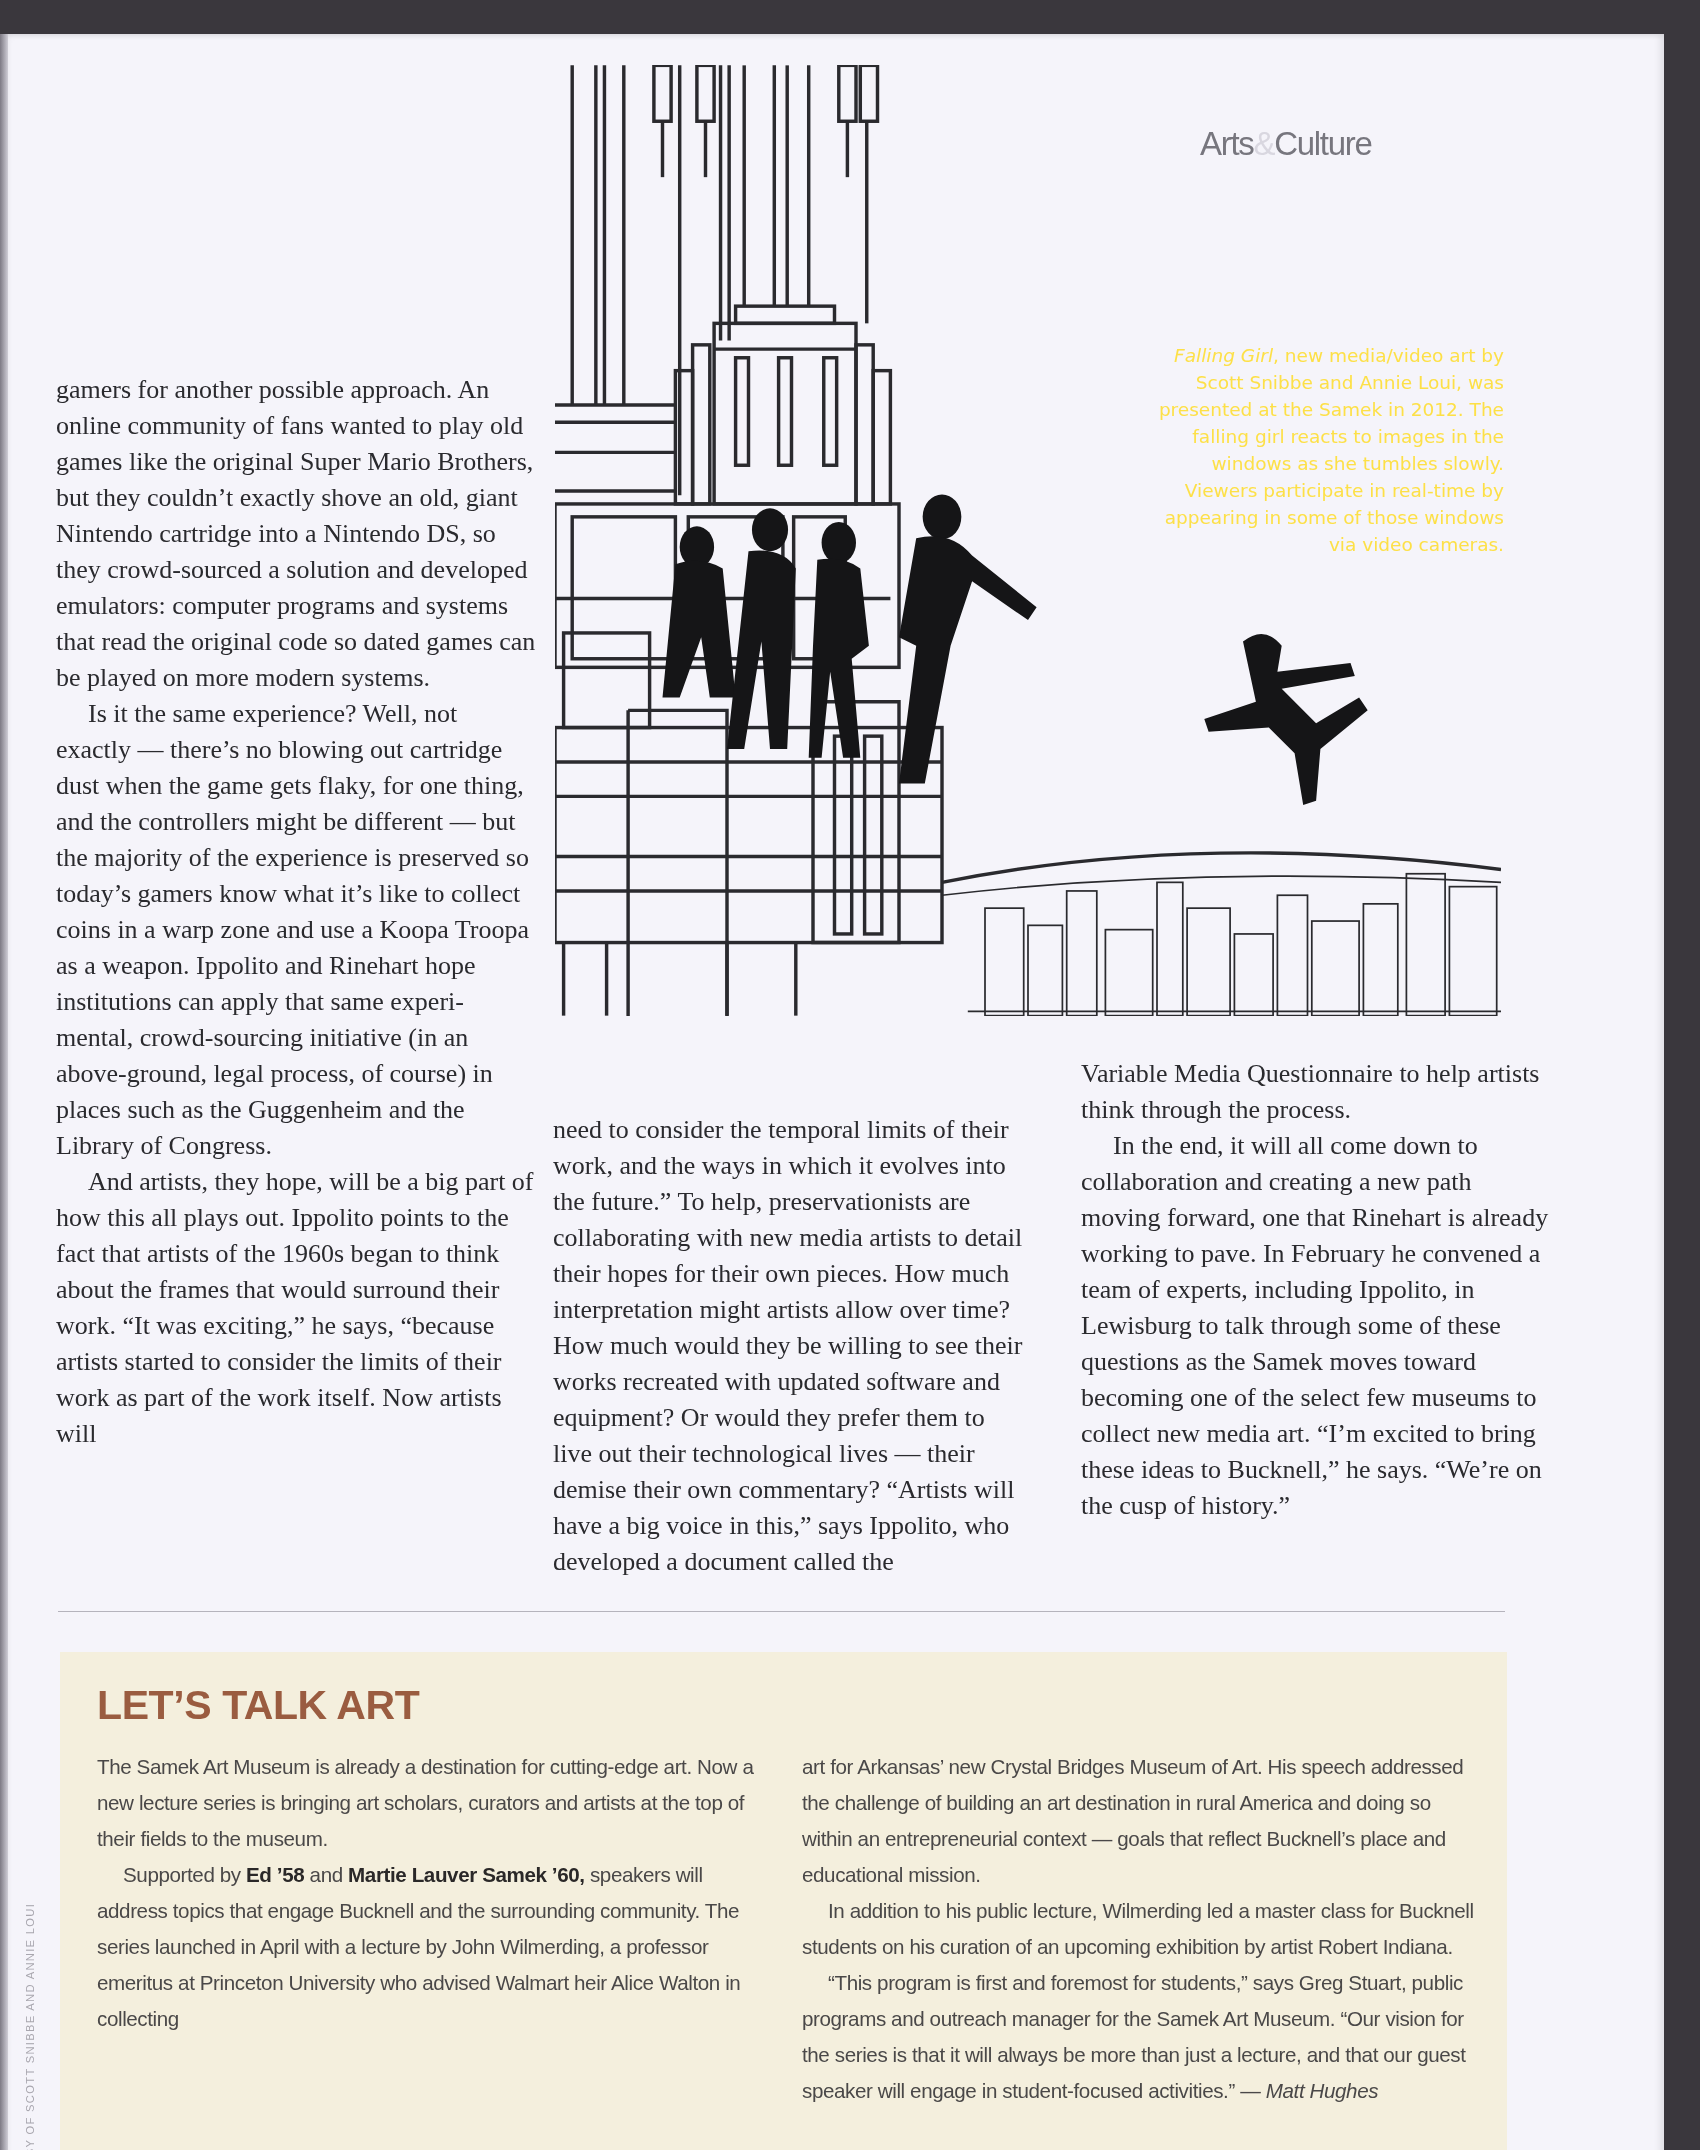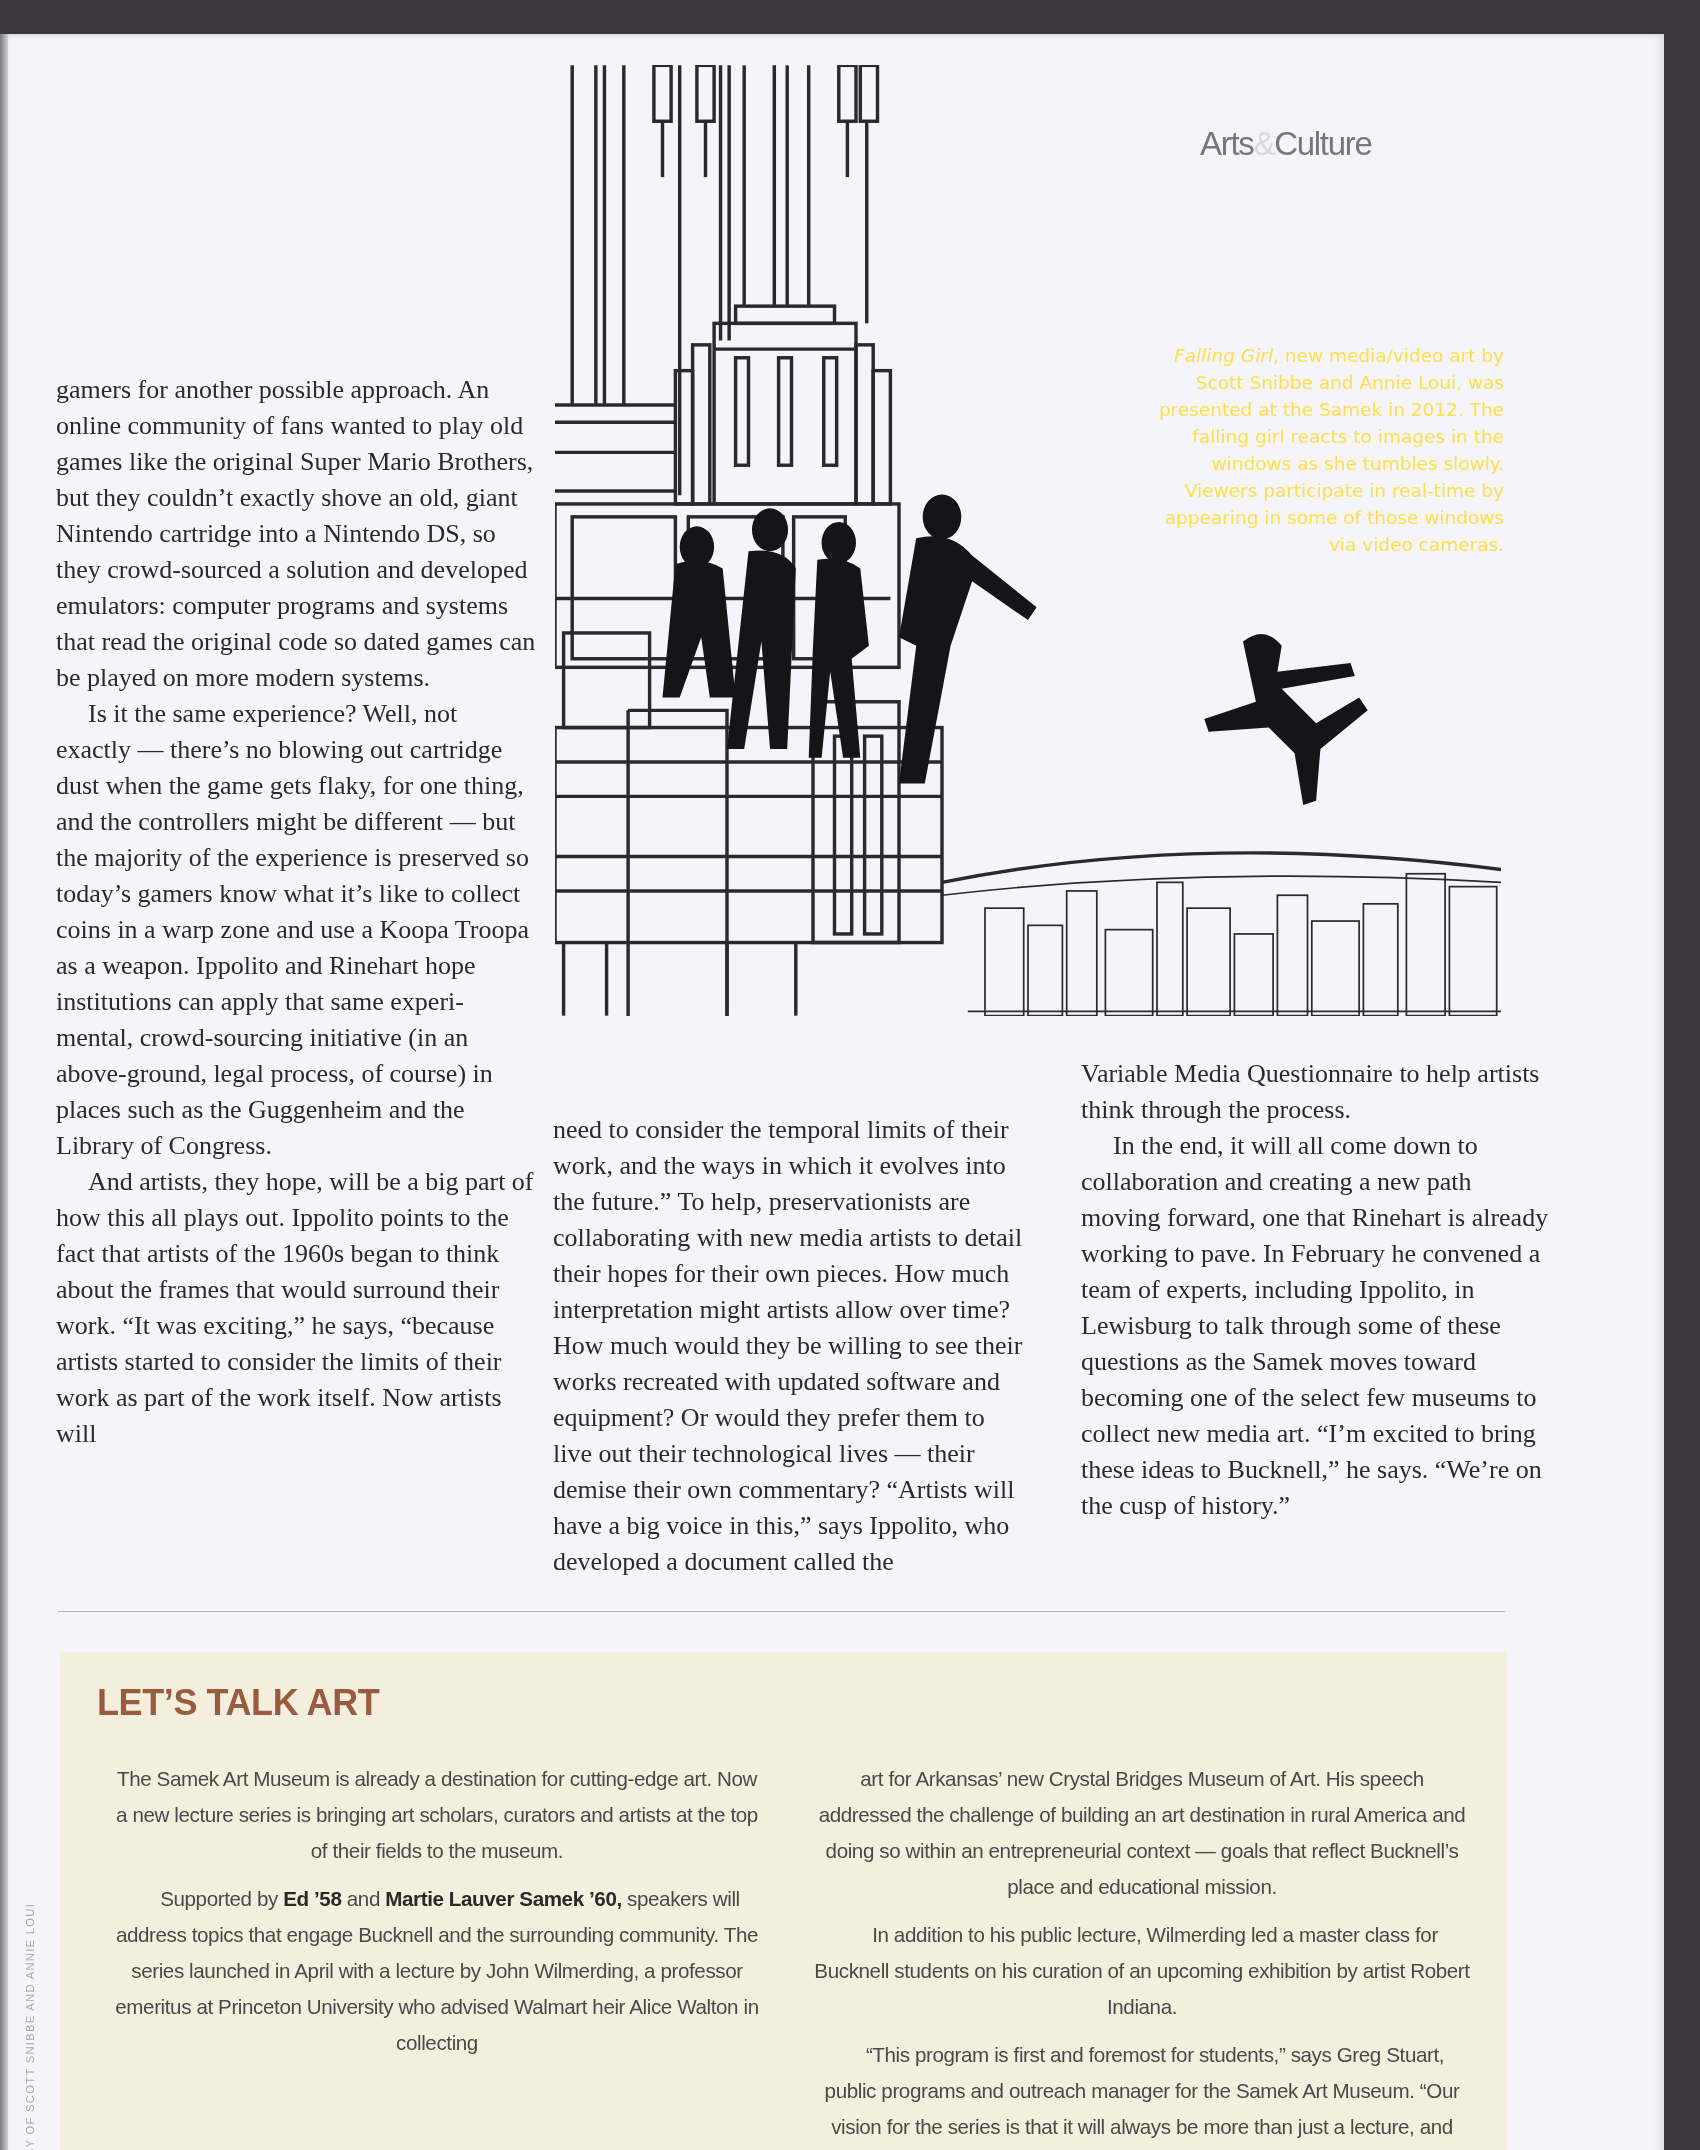--- a/index.html
+++ b/index.html
@@ -46,28 +46,28 @@
 
   .rule { position: absolute; left: 58px; top: 1611px; width: 1447px; height: 1.3px; background: #b5b3bc; }
 
   .sidebar {
     position: absolute; left: 60px; top: 1652px; width: 1447px; height: 553px;
     background: #f4efdd;
   }
   .sidebar h2 {
     position: absolute; left: 37px; top: 30px; margin: 0;
     font-family: "Liberation Sans", sans-serif; font-weight: bold;
-    font-size: 36px; color: #9a5c40; letter-spacing: -0.4px;
+    font-size: 41px; color: #9a5c40; letter-spacing: -0.4px;
   }
   .scol {
     position: absolute; top: 97px; width: 680px;
     font-family: "Liberation Sans", sans-serif; font-size: 20.6px; line-height: 36px;
     color: #4a4848; letter-spacing: -0.4px;
   }
-  .scol p { margin: 12px; text-align: center; }
+  .scol p { margin: 0; }
   .scol p.indent { text-indent: 26px; }
   .scol b { color: #2a2828; }
   .scol em { font-style: italic; }
   .scol1 { left: 37px; }
   .scol2 { left: 742px; }
 
   .credit {
     position: absolute; left: 24px; top: 1850px; height: 361px; width: 17px;
     writing-mode: vertical-rl; transform: rotate(180deg);
     font-family: "Liberation Sans", sans-serif; font-size: 11.2px; letter-spacing: 1.3px;

